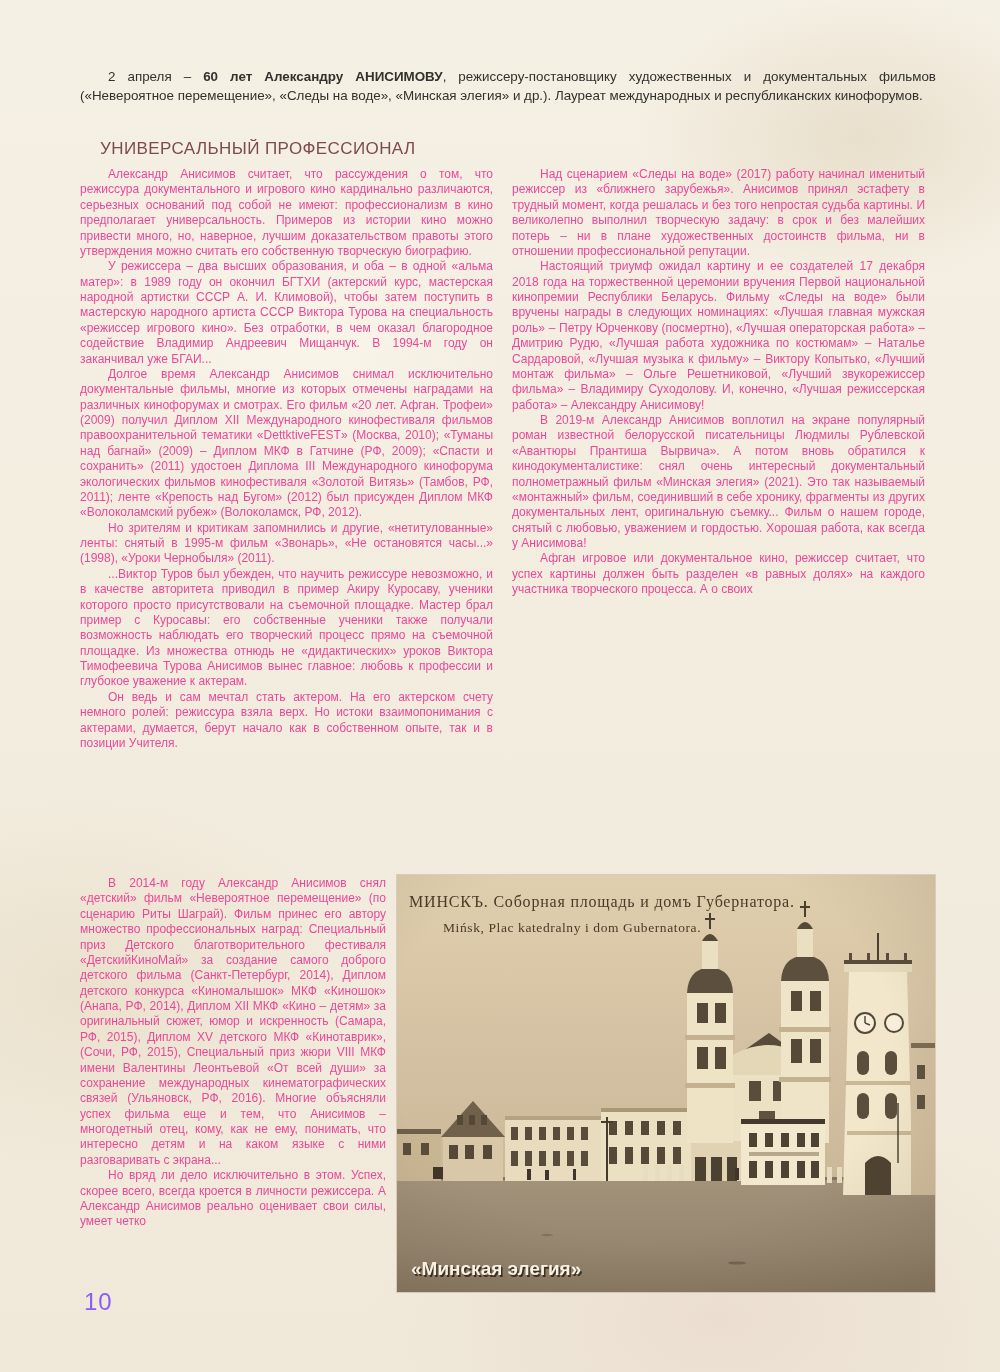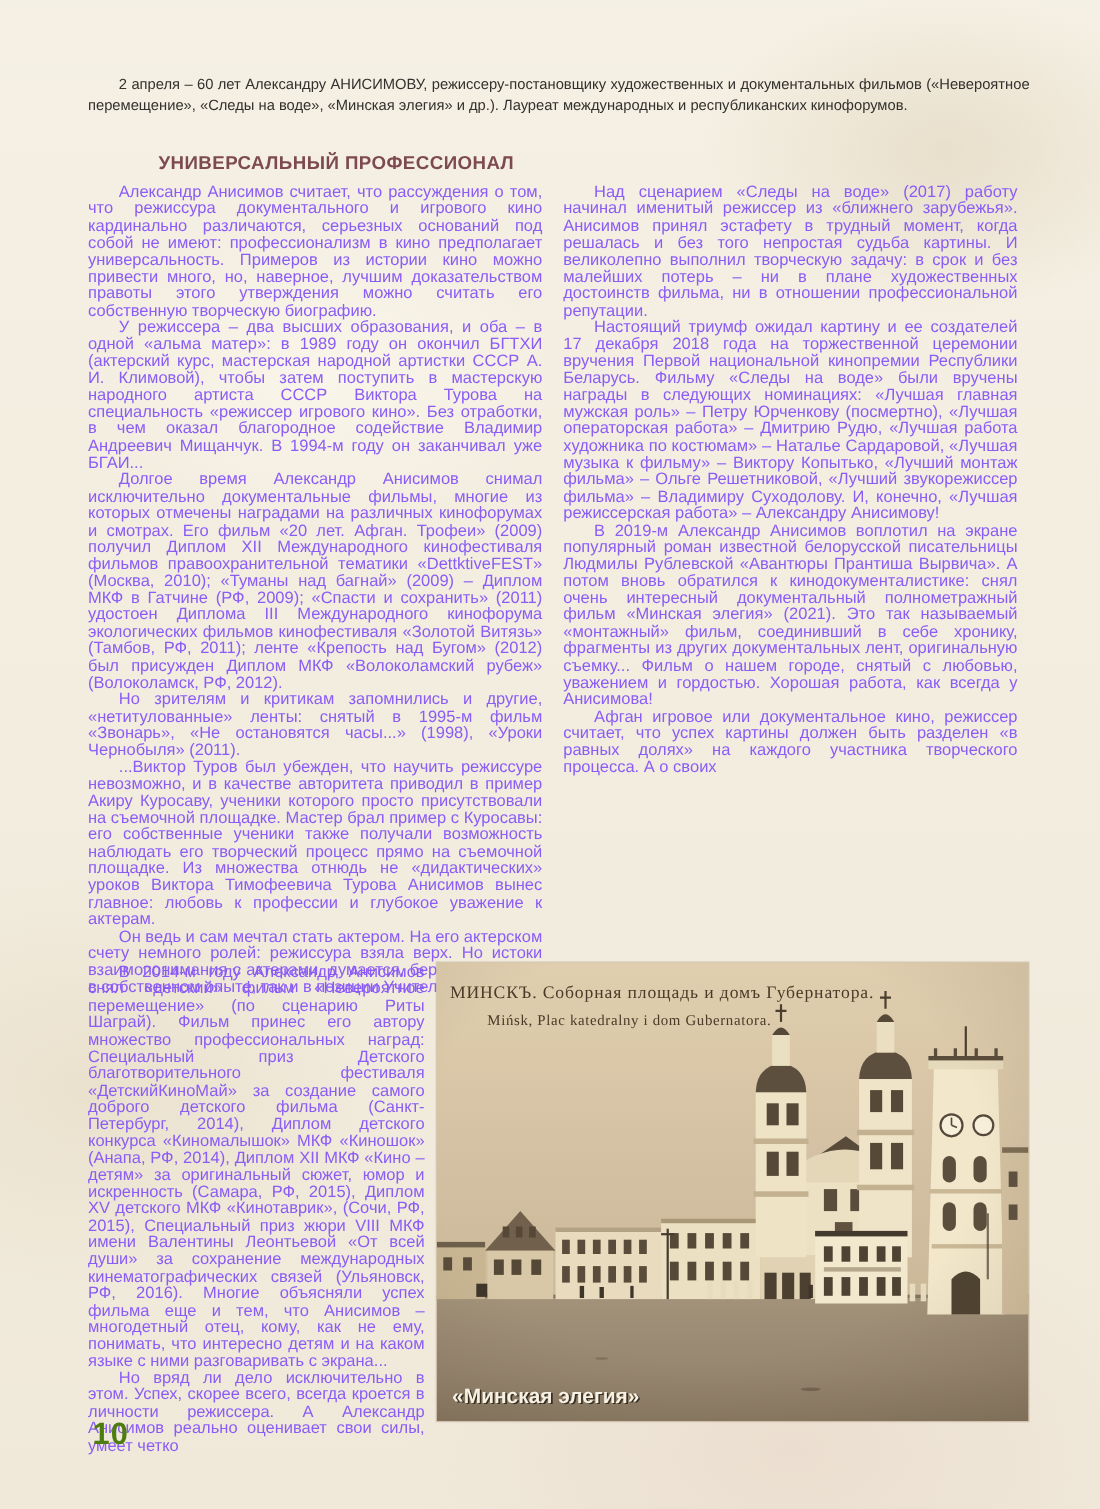--- a/index.html
+++ b/index.html
@@ -20,44 +20,44 @@
       linear-gradient(#f5f0e4, #f2ecde 60%, #f0e9da);
   }
   .abs{position:absolute;}
   p{margin:0;}
   .intro{
     left:80px; top:67px; width:856px;
     font-size:13.4px; line-height:19.4px;
     text-align:justify; text-indent:28px;
     color:#33312d;
   }
-  .intro b{font-weight:normal;}
+  .intro b{font-weight:bold;}
   .heading{
     left:100px; top:139px;
-    font-size:17px; font-weight:bold; letter-spacing:0.4px;margin-left:44px;
+    font-size:17px; font-weight:normal; letter-spacing:0.4px;
   }
   .col{
-    font-size:15px; line-height:15.38px;
+    font-size:12px; line-height:15.38px;
     text-align:justify;
-    color:#8b5cf6;
+    color:#ec4899;
   }
   .col p{text-indent:28px;}
   .col p.noindent{text-indent:0;}
   .col-left-wide{ left:80px; top:167px; width:413px; }
   .col-left-narrow{ left:80px; top:876px; width:306px; }
   .col-right{ left:512px; top:167px; width:413px; }
   .photo{
     left:397px; top:875px; width:538px; height:417px;
     box-shadow:0 0 0 1px rgba(170,150,120,0.35);
     background:#d2bfa1;
   }
   .photo svg{display:block;}
   .page-num{
     left:84px; top:1288px;
-    font-size:28px; font-weight:bold; color:#4d7c0f;
+    font-size:24px; font-weight:normal; color:#8b5cf6;
     letter-spacing:1px;
   }
 </style>
 </head>
 <body>
 
 <div class="paper"></div>
 
 <div class="abs intro">
   <span>2 апреля – </span><b>60 лет Александру АНИСИМОВУ</b><span>, режиссеру-постановщику художественных и документальных фильмов («Невероятное перемещение», «Следы на воде», «Минская элегия» и др.). Лауреат международных и республиканских кинофорумов.</span>

